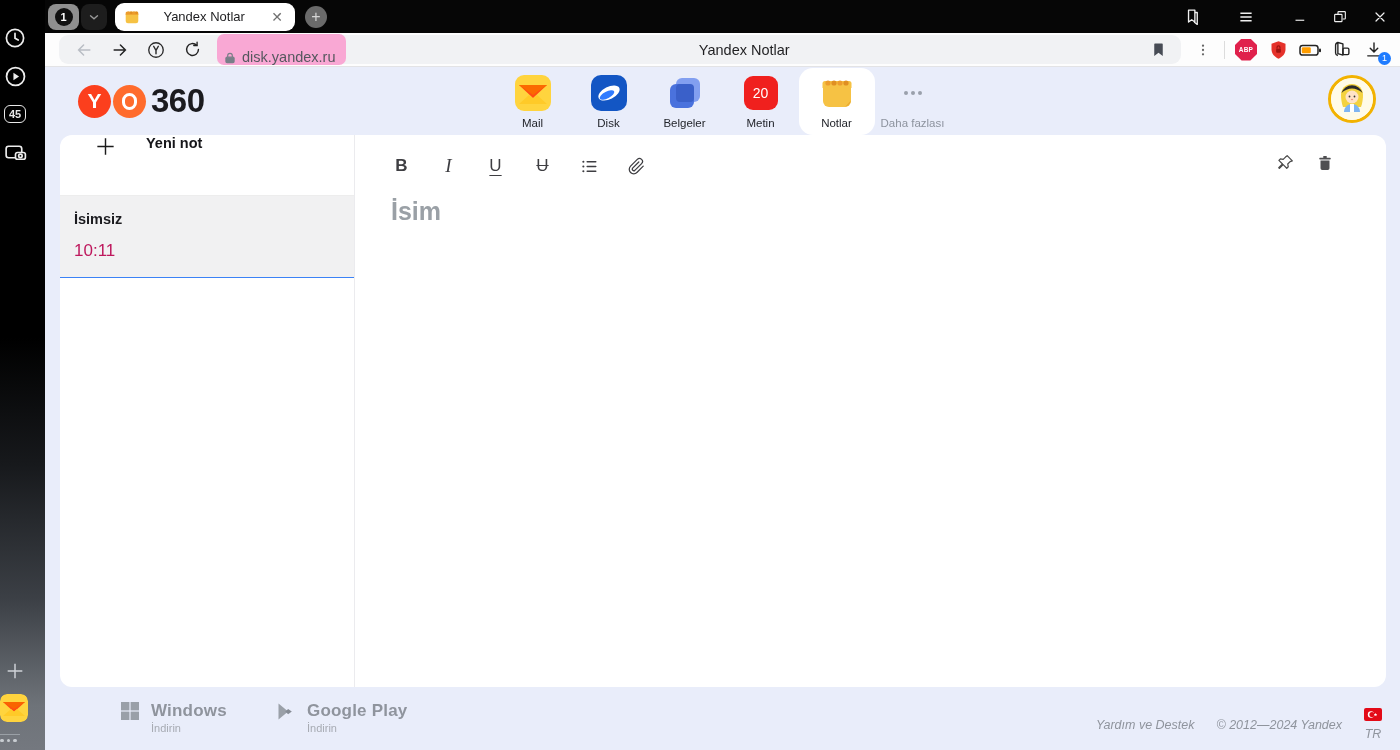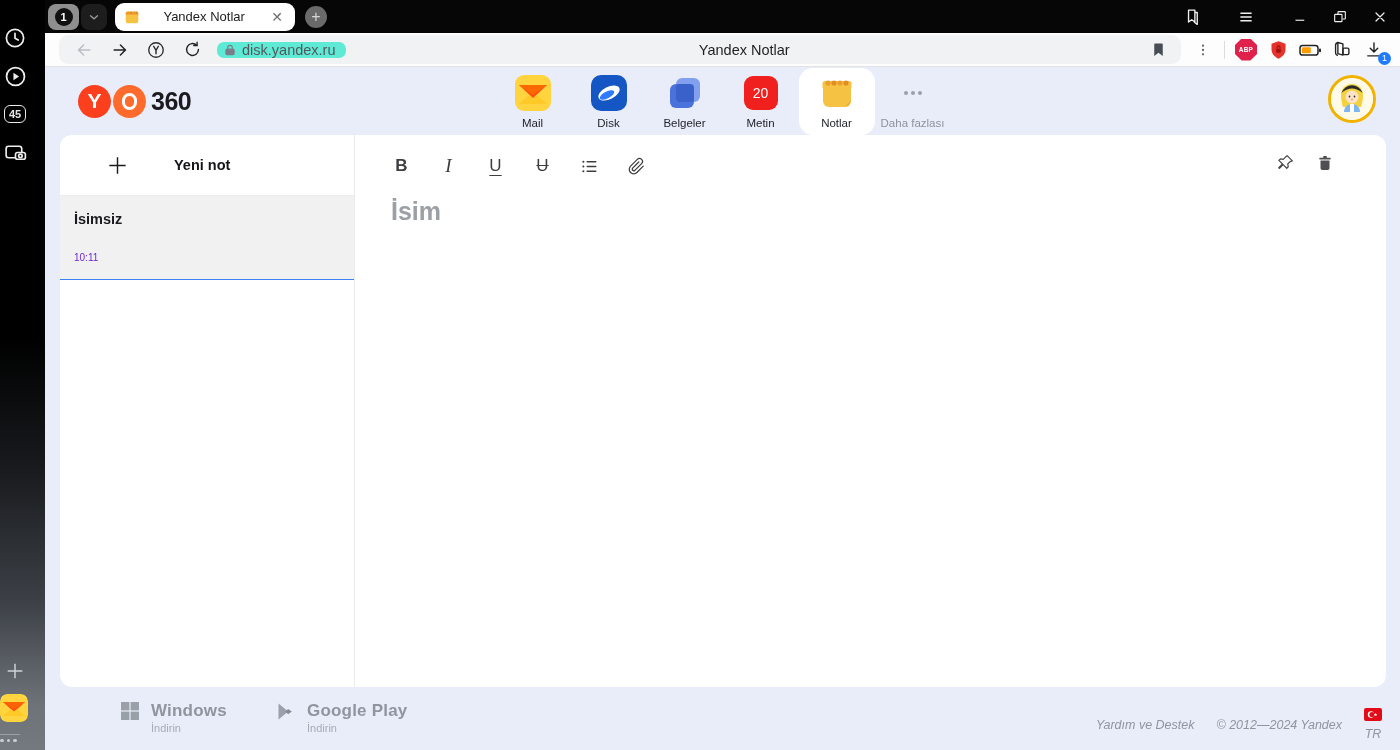--- a/index.html
+++ b/index.html
@@ -31,61 +31,61 @@
   .tab-close { color:#707070; font-size:14px; line-height:1; padding:2px 3px; cursor:pointer; }
   .newtab { width:22px; height:22px; border-radius:50%; background:#6a6a6a; color:#d6d6d6; font-size:16px; display:flex; align-items:center; justify-content:center; margin-left:10px; cursor:pointer; }
   .tab-right { margin-left:auto; display:flex; align-items:center; }
   .winbtn { width:40px; height:33px; display:flex; align-items:center; justify-content:center; cursor:pointer; }
   .winbtn.flagb { margin-right:14px; } .winbtn.menub { margin-right:14px; }
 
   
   .toolbar { height:34px; background:#fdfdfd; display:flex; align-items:center; padding:0 10px 0 14px; border-bottom:1px solid #e3e3e5; }
   .smartline { flex:1; height:29px; background:#f1f2f4; border-radius:9px; display:flex; align-items:center; padding:0 8px 0 10px; }
   .nav-ico { width:30px; height:26px; display:flex; align-items:center; justify-content:center; cursor:pointer; margin-right:6px; }
-  .urlchip { height:16px; background:#5eead4; border-radius:7px; display:flex; align-items:center; padding:0 10px 0 6px; margin-left:4px; cursor:text; }
+  .urlchip { height:31px; background:#f9a8d4; border-radius:7px; display:flex; align-items:flex-end; padding:0 10px 0 6px; margin-left:4px; cursor:text; }
   .urlchip .url { font-size:14.5px; color:#55585e; margin-left:5px; }
   .sl-title { flex:1; text-align:center; font-size:14.5px; color:#1f1f21; }
   .tb-right { display:flex; align-items:center; margin-left:6px; }
   .tb-ico { width:32px; height:28px; display:flex; align-items:center; justify-content:center; cursor:pointer; position:relative; }
   .tb-sep { width:1px; height:18px; background:#dcdcdc; margin:0 5px; }
   .abp { width:22px; height:22px; background:#e0214c; color:#fff; font-size:6.5px; font-weight:bold; display:flex; align-items:center; justify-content:center;
          clip-path:polygon(30% 0,70% 0,100% 30%,100% 70%,70% 100%,30% 100%,0 70%,0 30%); letter-spacing:.2px; }
   .dl-badge { position:absolute; right:-1px; bottom:-1px; width:13px; height:13px; border-radius:50%; background:#1f7cff; color:#fff; font-size:9px; display:flex; align-items:center; justify-content:center; }
 
   
   .page { flex:1; background:#e9edfa; display:flex; flex-direction:column; min-height:0; }
 
   .page-header { height:68px; flex:0 0 68px; display:flex; align-items:center; position:relative; }
   .logo { display:flex; align-items:center; margin-left:33px; cursor:pointer; }
   .logo .c1 { width:33px; height:33px; border-radius:50%; background:#fc3f1d; color:#fff; font-weight:bold; font-size:21px; display:flex; align-items:center; justify-content:center; }
   .logo .c2 { width:33px; height:33px; border-radius:50%; background:#ff6b2c; margin-left:2px; display:flex; align-items:center; justify-content:center; }
   .logo .c2 .ring { width:15px; height:17px; border:3.5px solid #fff; border-radius:8px; }
-  .logo .t360 { font-size:25px; font-weight:bold; color:#1b1b1f; margin-left:5px; letter-spacing:-.5px; }
+  .logo .t360 { font-size:33px; font-weight:bold; color:#1b1b1f; margin-left:5px; letter-spacing:-.5px; }
 
   .services { position:absolute; left:50%; top:0; transform:translateX(-50%); height:68px; display:flex; align-items:center; }
   .svc { width:76px; display:flex; flex-direction:column; align-items:center; padding:7px 0 6px; border-radius:14px; cursor:pointer; }
   .svc.active { background:#fff; }
   .svc .ic { width:37px; height:37px; display:flex; align-items:center; justify-content:center; }
   .svc .lbl { font-size:11.5px; color:#23252b; margin-top:5px; }
   .svc.more .lbl { color:#8d939e; }
   .cal-ic { width:34px; height:34px; border-radius:9px; background:#f0201e; color:#fff; font-size:14px; font-weight:normal; display:flex; align-items:center; justify-content:center; }
   .more-dots { display:flex; gap:3px; } .more-dots i { width:4px; height:4px; border-radius:50%; background:#9aa0ab; }
 
   .avatar { position:absolute; right:24px; top:8px; width:48px; height:48px; border-radius:50%; border:3px solid #f2b200; background:#fffbe8; overflow:hidden; cursor:pointer; }
 
   .content { flex:1; display:flex; padding:0 14px 0 15px; min-height:0; }
   .card { flex:1; background:#fff; border-radius:12px; display:flex; overflow:hidden; }
 
   
   .notes-panel { width:295px; flex:0 0 295px; border-right:1px solid #ebebee; display:flex; flex-direction:column; }
-  .newnote { height:61px; display:flex; align-items:center; padding-left:46px; border-bottom:1px solid #ededed; cursor:pointer;gap:16px; }
+  .newnote { height:61px; display:flex; align-items:flex-start; padding-left:34px; border-bottom:1px solid #ededed; cursor:pointer; }
   .newnote .txt { font-size:14.5px; font-weight:bold; color:#16161a; margin-left:29px; }
   .note-item { background:#f1f1f2; padding:15px 20px 16px 14px; border-bottom:1px solid #3b82f6; cursor:pointer; }
   .note-item .ti { font-size:14.5px; font-weight:bold; color:#1c1c20; }
-  .note-item .tm { font-size:10px; color:#6d28d9; margin-top:25px; }
+  .note-item .tm { font-size:17px; color:#be185d; margin-top:14px; }
 
   
   .editor { flex:1; padding:13px 28px 0 36px; position:relative; }
   .fmtbar { display:flex; align-items:center; height:36px; }
   .fmt { width:21px; margin-right:26px; text-align:center; font-size:17px; color:#3e3e42; cursor:pointer; display:flex; align-items:center; justify-content:center; height:30px; }
   .fmt.b { font-weight:bold; }
   .fmt.i { font-family:"Liberation Serif", serif; font-style:italic; font-size:19px; }
   .fmt.u { text-decoration:underline; text-underline-offset:4px; }
   .fmt.s { text-decoration:line-through; }
   .ed-actions { position:absolute; right:48px; top:13px; display:flex; align-items:center; gap:14px; }

